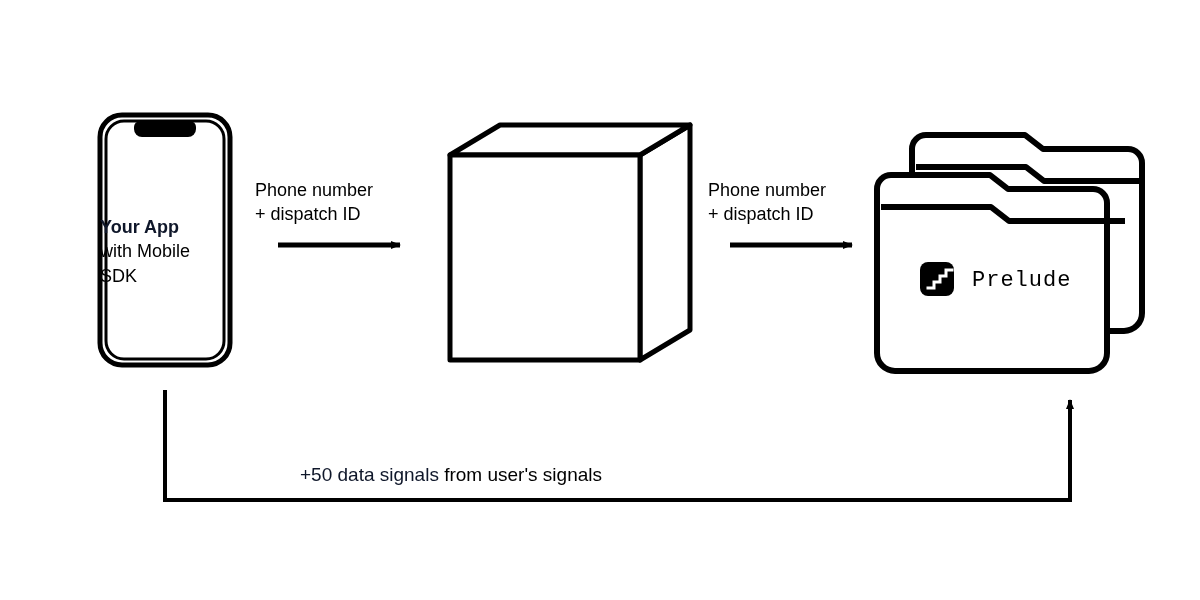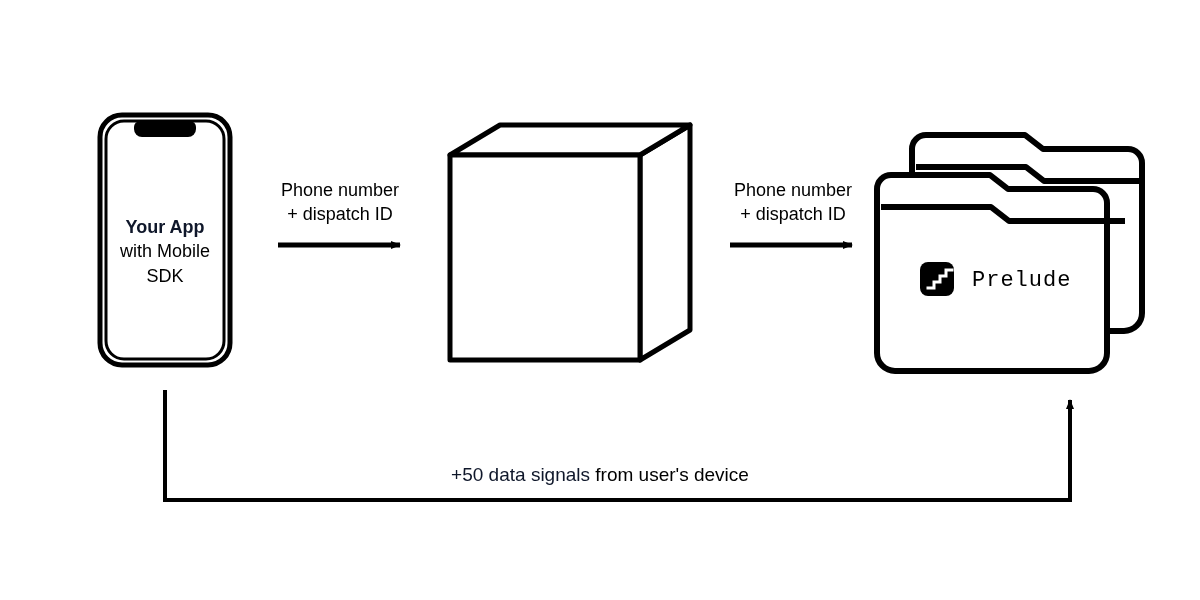--- a/index.html
+++ b/index.html
@@ -18,21 +18,20 @@
   }
   svg.layer {
     position: absolute;
     left: 0; top: 0;
     width: 1200px;
     height: 600px;
     overflow: visible;
   }
   .label {
     position: absolute;
-    text-align: center;
     font-size: 18px;
     line-height: 1.35;
   }
   .purple { color: #0f172a; font-weight: 700; }
   .bold   { font-weight: 400; }
   .mono   { font-family: "Courier New", Courier, monospace; letter-spacing: 1px; }
 </style>
 </head>
 <body>
 
@@ -113,16 +112,16 @@
 
 
   <div class="label" style="left:708px; top:178px; width:170px;">
     <div>Phone number</div>
     <div>+ dispatch ID</div>
   </div>
 
   <div class="label mono" style="left:960px; top:266px; width:130px; font-size:22px; text-align:left;margin-left:12px;">Prelude</div>
 
   <div class="label" style="left:300px; top:462px; width:600px; font-size:19px;">
-    <span class="purple bold">+50 data signals</span><span> from user's device</span>
+    <span class="purple bold">+50 data signals</span><span> from user's signals</span>
   </div>
 
 </div>
 
 </body></html>

